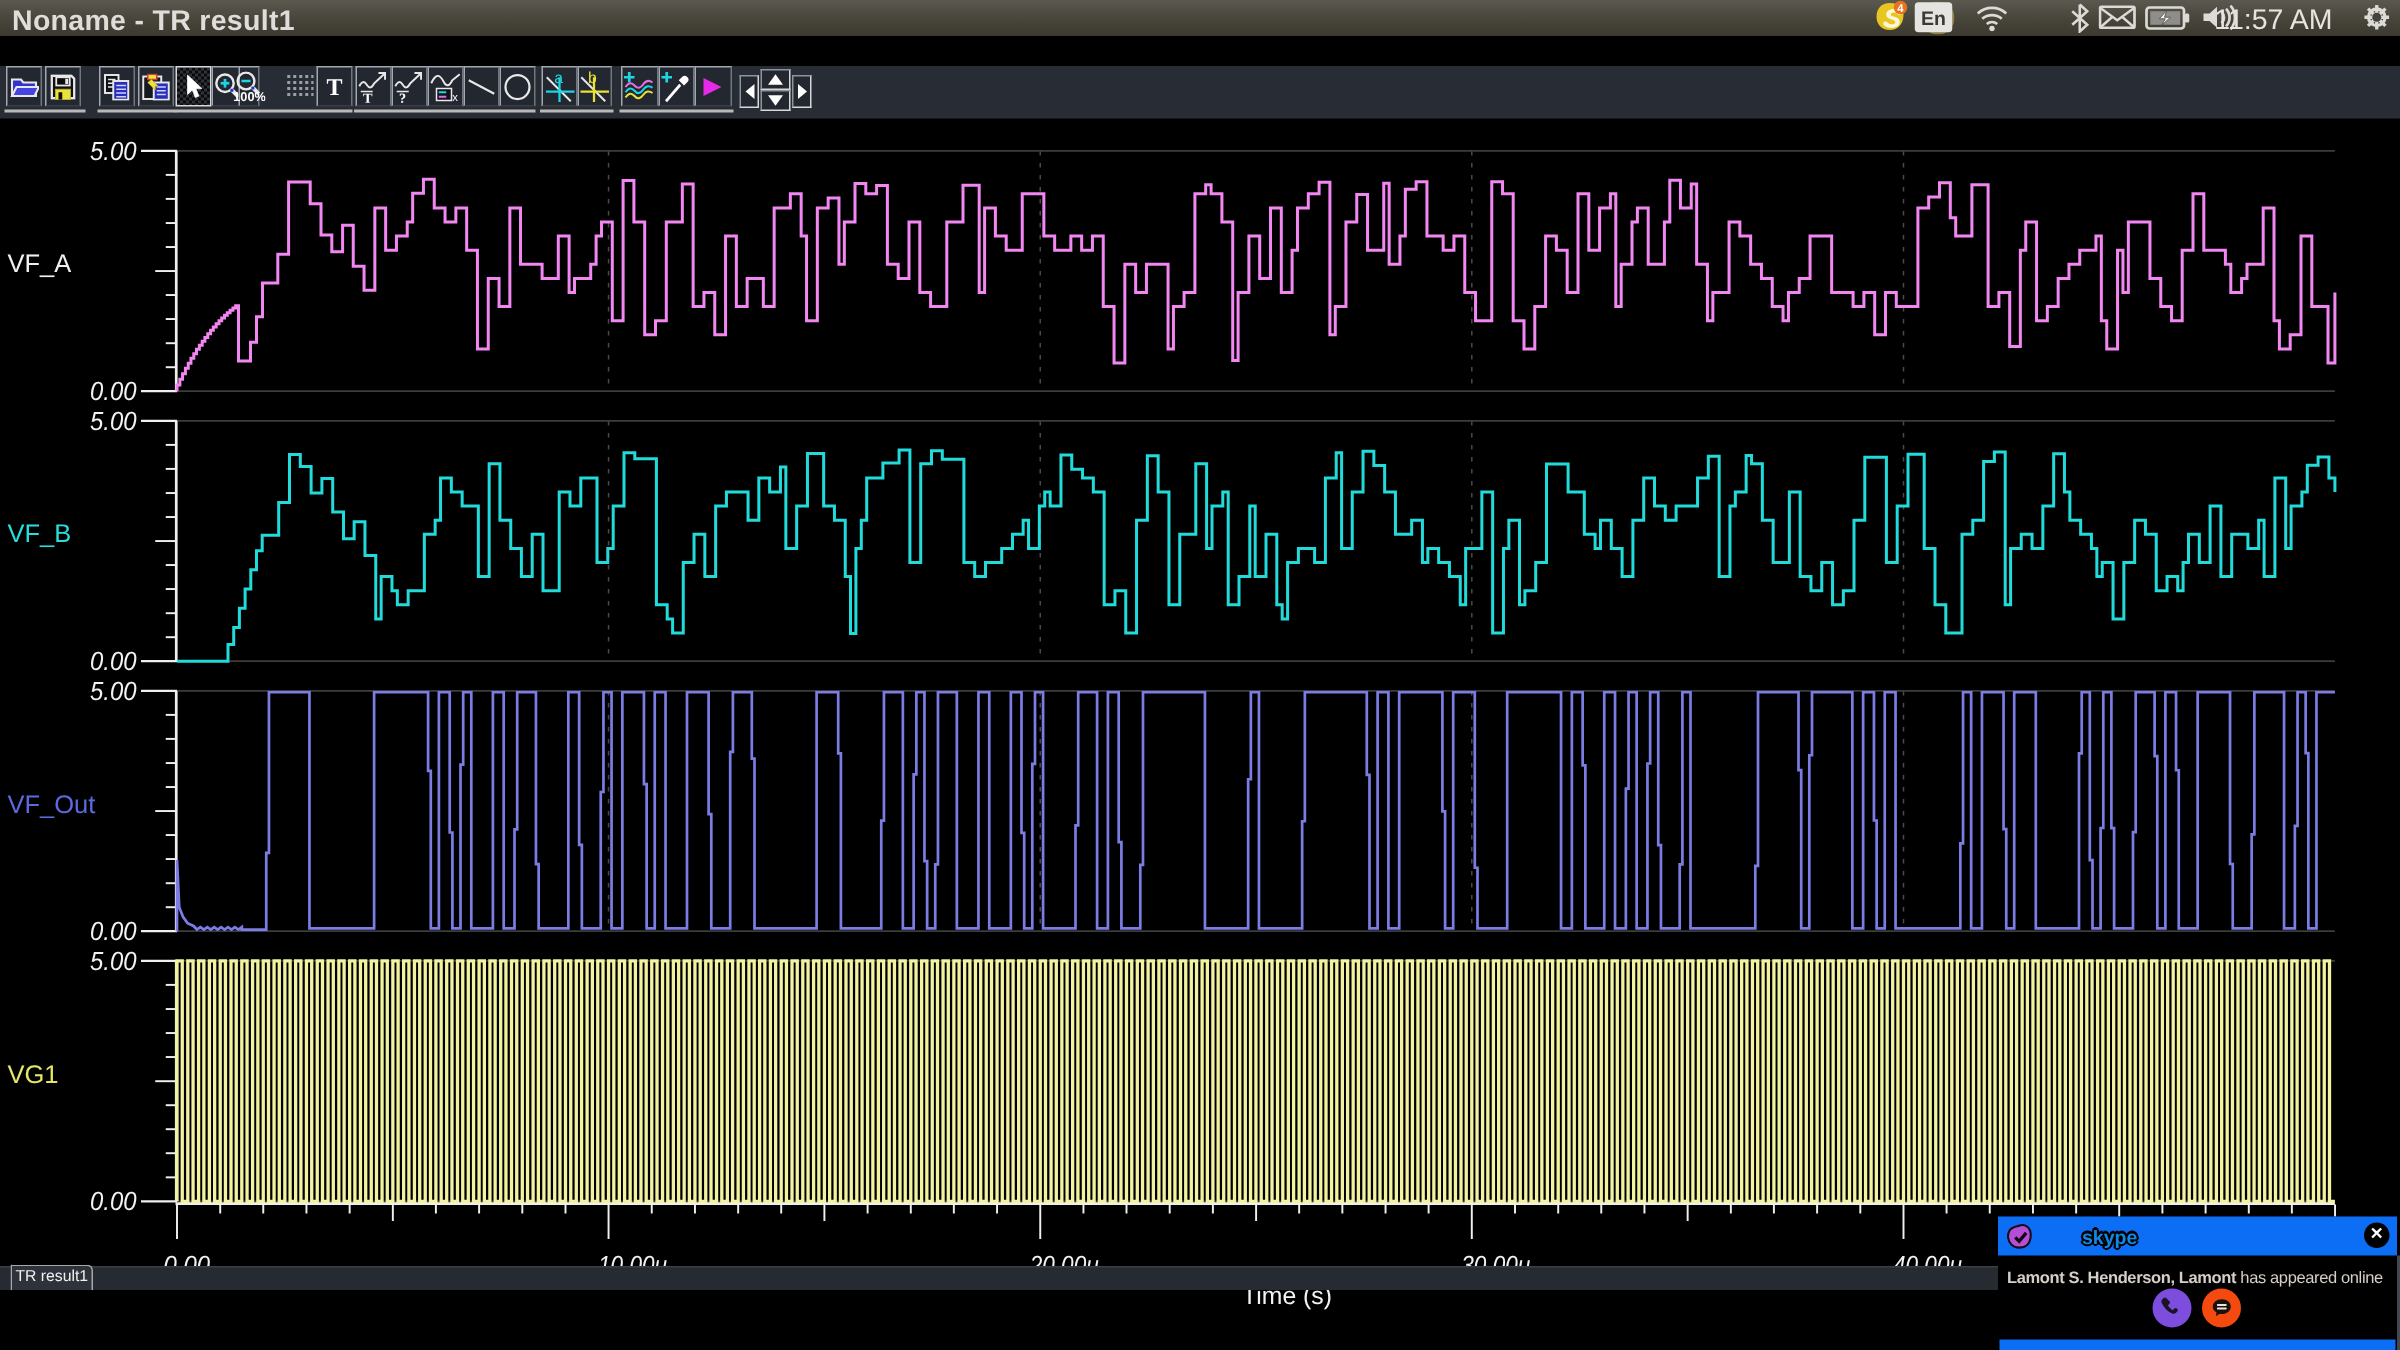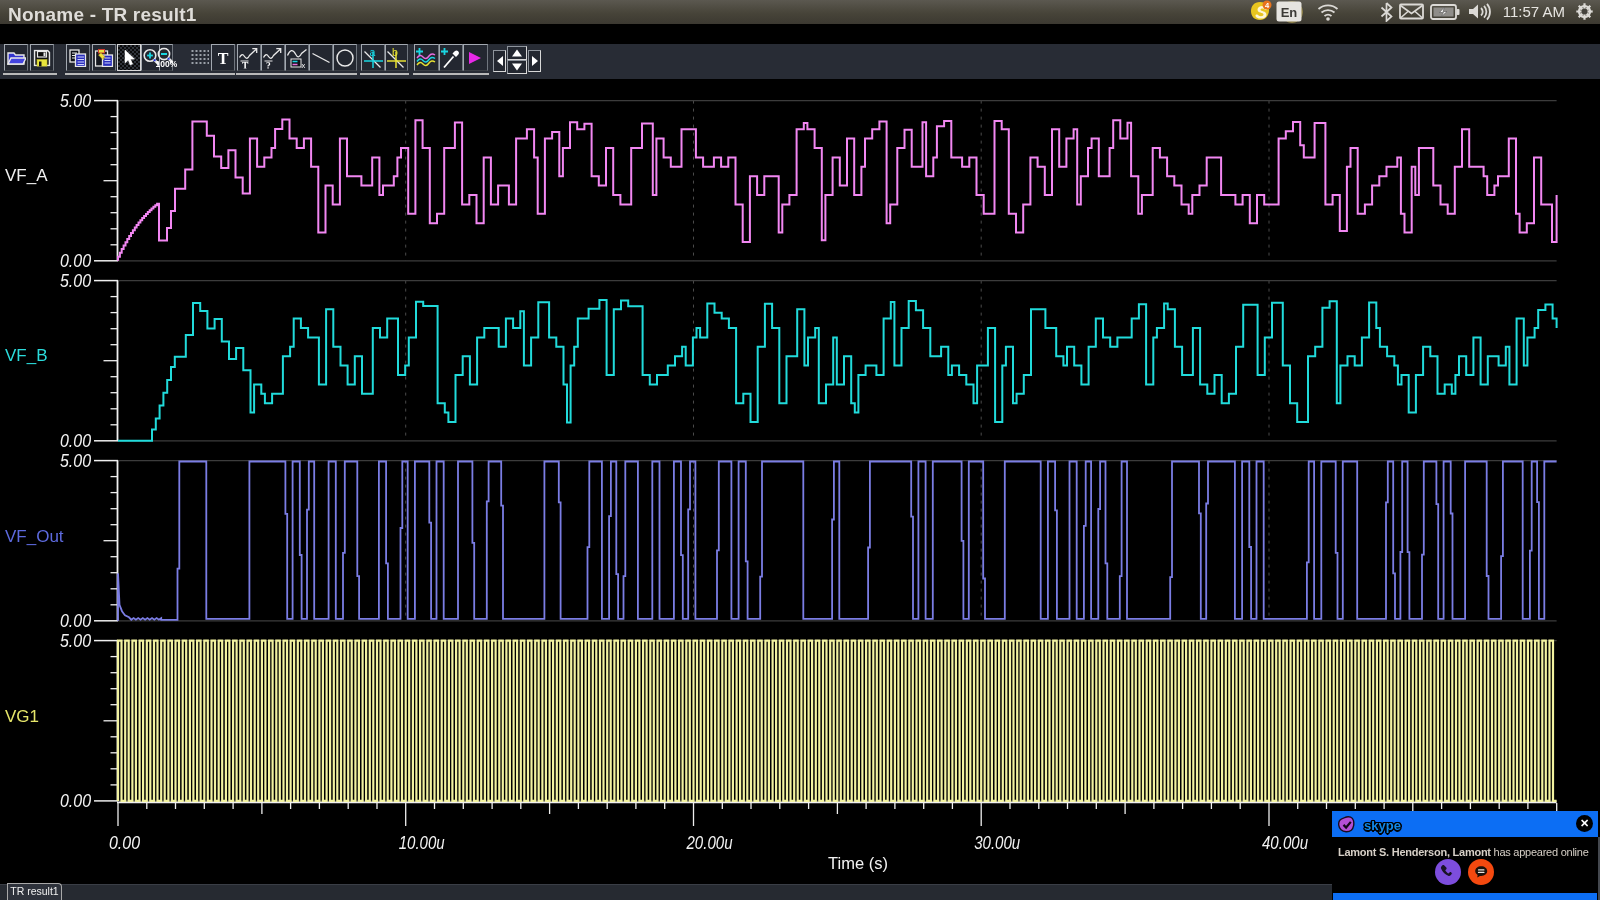--- a/index.html
+++ b/index.html
@@ -3,41 +3,41 @@
 <meta charset="utf-8">
 <style>
   * { margin:0; padding:0; box-sizing:border-box; }
   html,body { width:1600px; height:900px; overflow:hidden; background:#000; font-family:"Liberation Sans", sans-serif; }
   #screen { position:relative; width:1600px; height:900px; background:#000; }
   
   #titlebar { position:absolute; left:0; top:0; width:1600px; height:24px;
     background:linear-gradient(#5b5850, #474439 55%, #3c3931); }
   #titlebar .title { position:absolute; left:8px; top:4px; font-size:19px; font-weight:bold; color:#dfddd9; letter-spacing:0.2px; }
   .tray-item { position:absolute; top:0; }
-  #clock { position:absolute; right:35px; top:3px; font-size:15px; color:#e6e4e0; }
+  #clock { position:absolute; right:45px; top:3px; font-size:19px; color:#e6e4e0; }
   
   #menubar { position:absolute; left:0; top:24px; width:1600px; height:20px; background:#262a31; color:#f0f0f0; font-size:11px; font-weight:600; letter-spacing:0.2px; }
   #menubar span.mi { position:absolute; top:6px; }
   #menubar u { text-decoration:underline; text-underline-offset:2px; }
   
   #toolbar { position:absolute; left:0; top:44px; width:1600px; height:35px; background:#282c35; }
   .tbgroup { position:absolute; top:2px; height:29px; border-bottom:2px solid #b9b9b9; background:#282c35; }
   .tbtn { position:absolute; top:0; width:24px; height:27px; border:1px solid; border-color:#a2a8b0 #70767e #3a3e44 #a2a8b0; background:#232730; }
   .tbtn.pressed { border-color:#d8d8d8; border-width:1.5px;
      background-image:repeating-conic-gradient(#0a0a0a 0% 25%, #2e323a 0% 50%); background-size:4px 4px; }
   .tbtn svg { position:absolute; left:50%; top:50%; transform:translate(-50%,-50%); }
   .tbtn.flat { border-color:transparent; background:transparent; }
   .sbtn { position:absolute; border:1px solid; border-color:#8e949c #d8d8d8 #d8d8d8 #8e949c; background:#232730; }
   .sbtn svg { position:absolute; left:50%; top:50%; transform:translate(-50%,-50%); }
   .slogo { font-size:13px; font-weight:bold; letter-spacing:0px; color:#1188e8;
-     text-shadow:-1px -1px 0 #000, 1px -1px 0 #000, -1px 1px 0 #000, 1px 1px 0 #000, 0 -1.5px 0 #000, 0 1.5px 0 #000, -1.5px 0 0 #000, 1.5px 0 0 #000; }
+     text-shadow:-1px -1px 0 #000, 1px -1px 0 #000, -1px 1px 0 #000, 1px 1px 0 #000, 0 -1.5px 0 #000, 0 1.5px 0 #000, -1.5px 0 0 #000, 1.5px 0 0 #000;margin-left:24px; }
   
   #chart { position:absolute; left:0; top:79px; width:1600px; height:805px; background:#000; }
   
-  #bottombar { position:absolute; left:0; top:884px; width:1600px; height:16px; background:#262a31; border-top:1px solid #3a3e46; }
+  #bottombar { position:absolute; left:0; top:844px; width:1600px; height:16px; background:#262a31; border-top:1px solid #3a3e46; }
   #tab { position:absolute; left:7px; top:-2px; width:55px; height:17px; background:#2e323b;
      border:1px solid #a8a8a8; border-bottom:none; border-radius:0 4px 0 0; color:#f0f0f0; font-size:10.5px; text-align:center; line-height:15px; }
   
   #skype { position:absolute; left:1332px; top:811px; width:266px; height:89px; background:#000; }
   #skype .hdr { position:absolute; left:0; top:0; width:266px; height:26px; background:#0c6ef4; }
   #skype .foot { position:absolute; left:1px; top:82px; width:264px; height:7px; background:#0c6ef4; }
   #skype .msg { position:absolute; left:6px; top:35px; width:262px; font-size:11px; color:#d6cfc6; white-space:nowrap; letter-spacing:-0.25px; }
   #skype .btn { position:absolute; top:48px; width:26px; height:26px; border-radius:50%; }
   #skype .close { position:absolute; right:5px; top:4px; width:17px; height:17px; border-radius:50%; background:#000; color:#fff; font-size:11px; font-weight:bold; text-align:center; line-height:17px; }
 </style>

